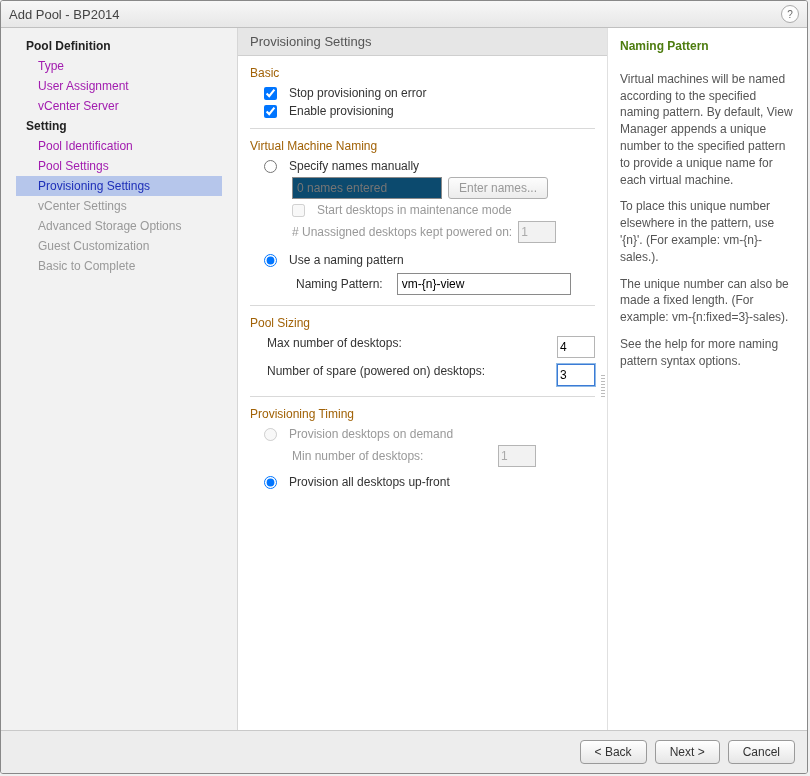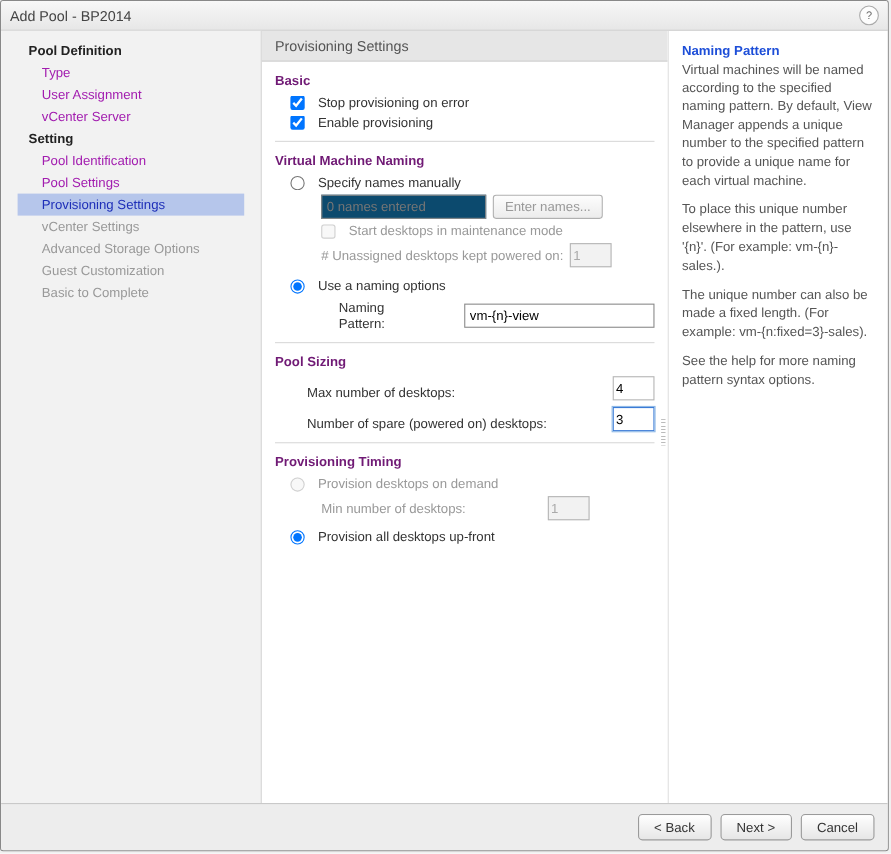--- a/index.html
+++ b/index.html
@@ -9,39 +9,39 @@
 .help-icon{width:16px;height:16px;border:1px solid #aaa;border-radius:50%;display:flex;align-items:center;justify-content:center;font-size:10px;color:#666;cursor:pointer;background:#fdfdfd}
 .body{flex:1;display:flex;background:#fff;min-height:0}
 .sidebar{width:206px;background:#f2f2f2;border-right:1px solid #d6d6d6;padding:8px 15px;overflow:auto}
 .side-header{font-weight:bold;color:#222;padding:3px 10px}
 .side-item{color:#a21caf;padding:3px 10px 3px 22px;cursor:pointer}
 .side-item.disabled{color:#999;cursor:default}
 .side-item.selected{background:#b6c6eb;color:#1e2fb8}
 .content{flex:1;display:flex;min-width:0}
 .main{flex:1;padding:0 12px 10px 12px;border-right:1px solid #e0e0e0;overflow:auto}
 .content-header{margin:0 -12px 10px -12px;padding:6px 12px;background:#e6e6e6;border-bottom:1px solid #cfcfcf;font-size:13px;color:#555}
-.section-title{font-weight:bold;color:#701a75;margin:10px 0 6px 0}
+.section-title{font-weight:normal;color:#a16207;margin:10px 0 6px 0}
 .block{margin-left:14px}
 .row{display:flex;align-items:center;margin:4px 0;gap:6px}
 .row.sub{margin-left:28px}
 .hr{border-top:1px solid #d9d9d9;margin:10px 0 6px 0}
 input[type=checkbox],input[type=radio]{margin:0 6px 0 0}
 .label-disabled{color:#999}
 .small-input{width:32px;height:18px;border:1px solid #b5b5b5;padding:1px 2px;font-size:12px}
 .small-input.disabled{background:#f2f2f2;color:#aaa}
 .small-input.focused{border:1px solid #3b7bd6;outline:1px solid #8fb9e6}
 .text-input{width:140px;height:18px;border:1px solid #8a8a8a;padding:1px 4px;font-size:12px}
 .text-input.disabled{background:#0c4a6e;color:#aaa}
 .wide-input{width:164px;height:18px;border:1px solid #8a8a8a;padding:1px 4px;font-size:12px}
 .btn-small{height:22px;padding:0 10px;border:1px solid #b0b0b0;border-radius:3px;background:linear-gradient(#fdfdfd,#ececec);color:#999;font-size:12px;cursor:default}
-.namepat-row{display:flex;align-items:center;gap:28px;margin:6px 0 0 44px}
-.sizing-row{display:flex;align-items:flex-end;margin:6px 0 0 29px}
+.namepat-row{display:flex;align-items:center;gap:14px;margin:6px 0 0 32px}
+.sizing-row{display:flex;align-items:flex-start;margin:6px 0 0 17px}
 .sizing-label{width:310px}
 .helppane{width:175px;padding:10px 12px;font-size:12px;color:#555;line-height:1.4;overflow:auto}
-.helppane .hp-title{font-weight:bold;color:#1d4ed8;margin-bottom:0}
+.helppane .hp-title{font-weight:bold;color:#4d7c0f;margin-bottom:16px}
 .helppane p{margin:0 0 10px 0}
 .footer{height:42px;border-top:1px solid #c9c9c9;background:#ededed;display:flex;align-items:center;justify-content:flex-end;padding:0 12px;gap:8px}
 .btn{height:24px;padding:0 14px;border:1px solid #9a9a9a;border-radius:4px;background:linear-gradient(#ffffff,#e6e6e6);font-size:12px;color:#333;cursor:pointer}
 .drag-handle{position:relative}
 .drag-handle::after{content:"";position:absolute;right:-10px;top:50%;width:4px;height:24px;background:repeating-linear-gradient(#bbb 0 1px,transparent 1px 3px)}
 </style>
 </head>
 <body>
 
 <div class="window">
@@ -100,21 +100,21 @@
             <input type="checkbox" disabled="" style="">
             <label class="label-disabled">Start desktops in maintenance mode</label>
           </div>
           <div class="row sub">
             <span class="label-disabled"># Unassigned desktops kept powered on:</span>
             <input class="small-input disabled" disabled="" value="1" style="">
           </div>
 
           <div class="row" style="margin-top:10px">
             <input type="radio" name="naming" checked="" style="">
-            <label>Use a naming options</label>
+            <label>Use a naming pattern</label>
           </div>
           <div class="namepat-row">
             <span>Naming Pattern:</span>
             <input class="wide-input" value="vm-{n}-view" style="">
           </div>
         </div>
 
         <div class="hr"></div>
         <div class="section-title">Pool Sizing</div>
         <div class="sizing-row">

